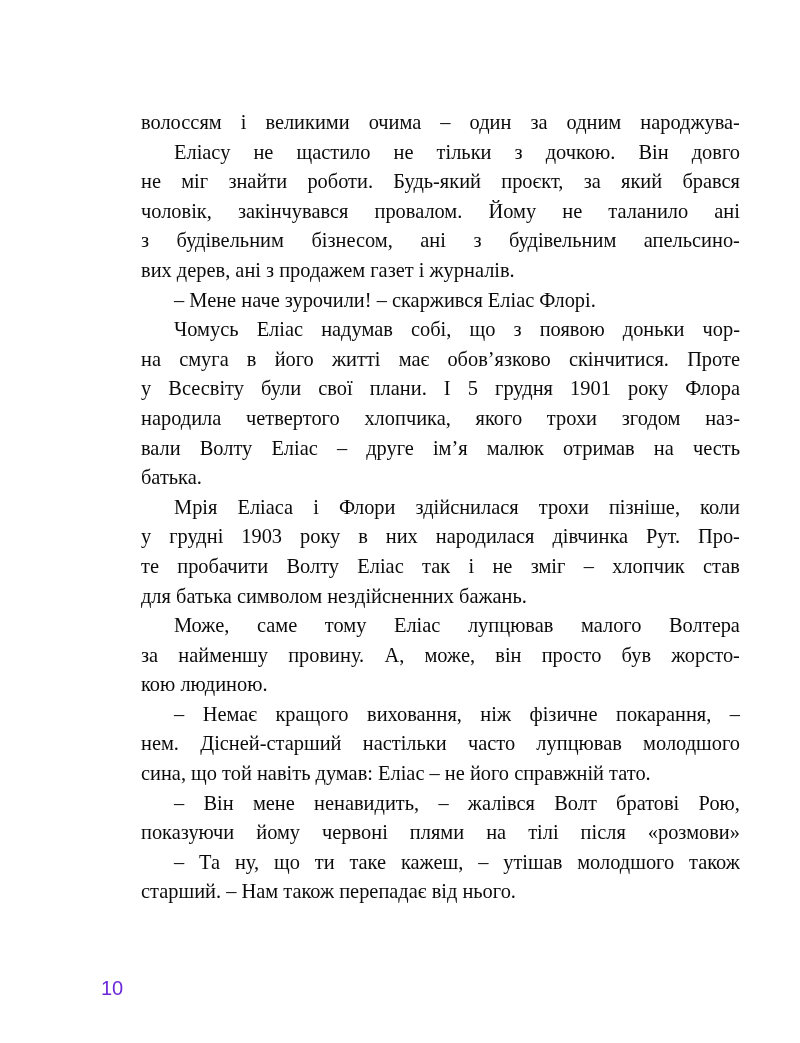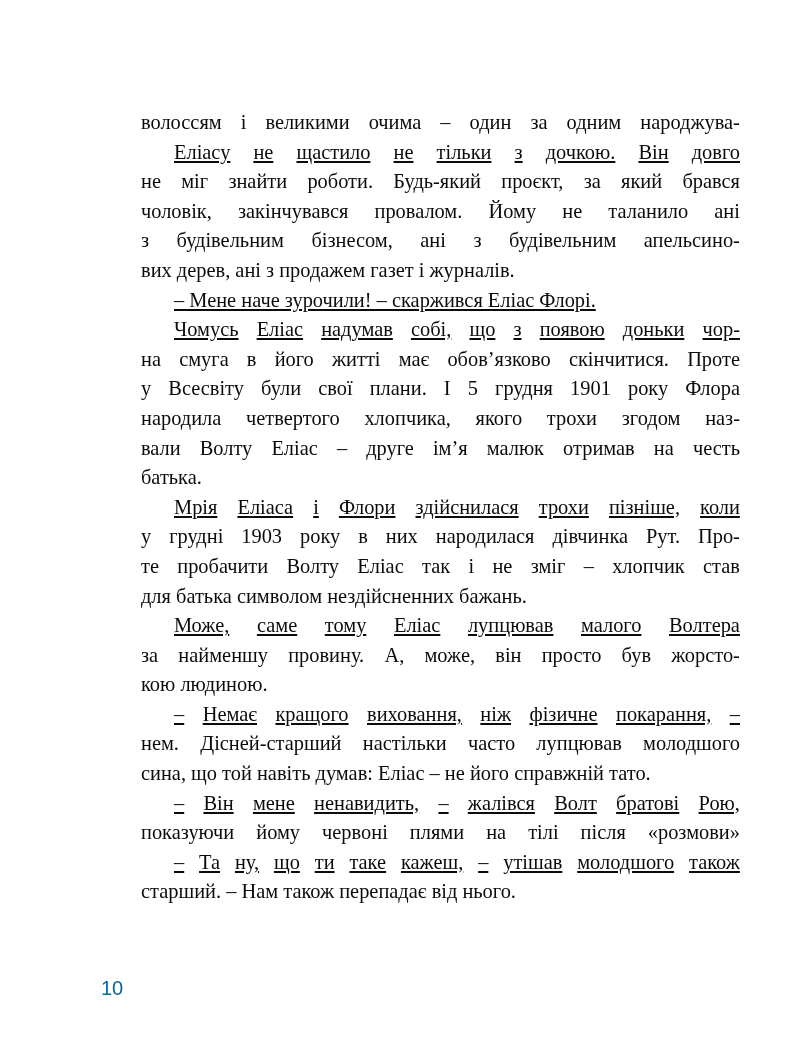--- a/index.html
+++ b/index.html
@@ -45,33 +45,32 @@
     justify-content: flex-start;
   }
   .line .w {
     display: inline-block;
   }
   
   .line.indent {
     text-indent: 0;
     padding-left: 33px;
     width: 599px;
-    text-decoration: underline;
   }
   .line.indent.justify {
     width: 599px;
   }
   .folio {
     position: absolute;
     left: 101px;
     top: 976px;
     font-family: "Liberation Sans", "DejaVu Sans", sans-serif;
     font-size: 20px;
     line-height: 24px;
-    color: #0369a1;
+    color: #6d28d9;
     letter-spacing: 0px;
   }
 </style>
 </head>
 <body>
 
 <div class="page">
 
   <div class="text-block">
       <div class="paragraph">

